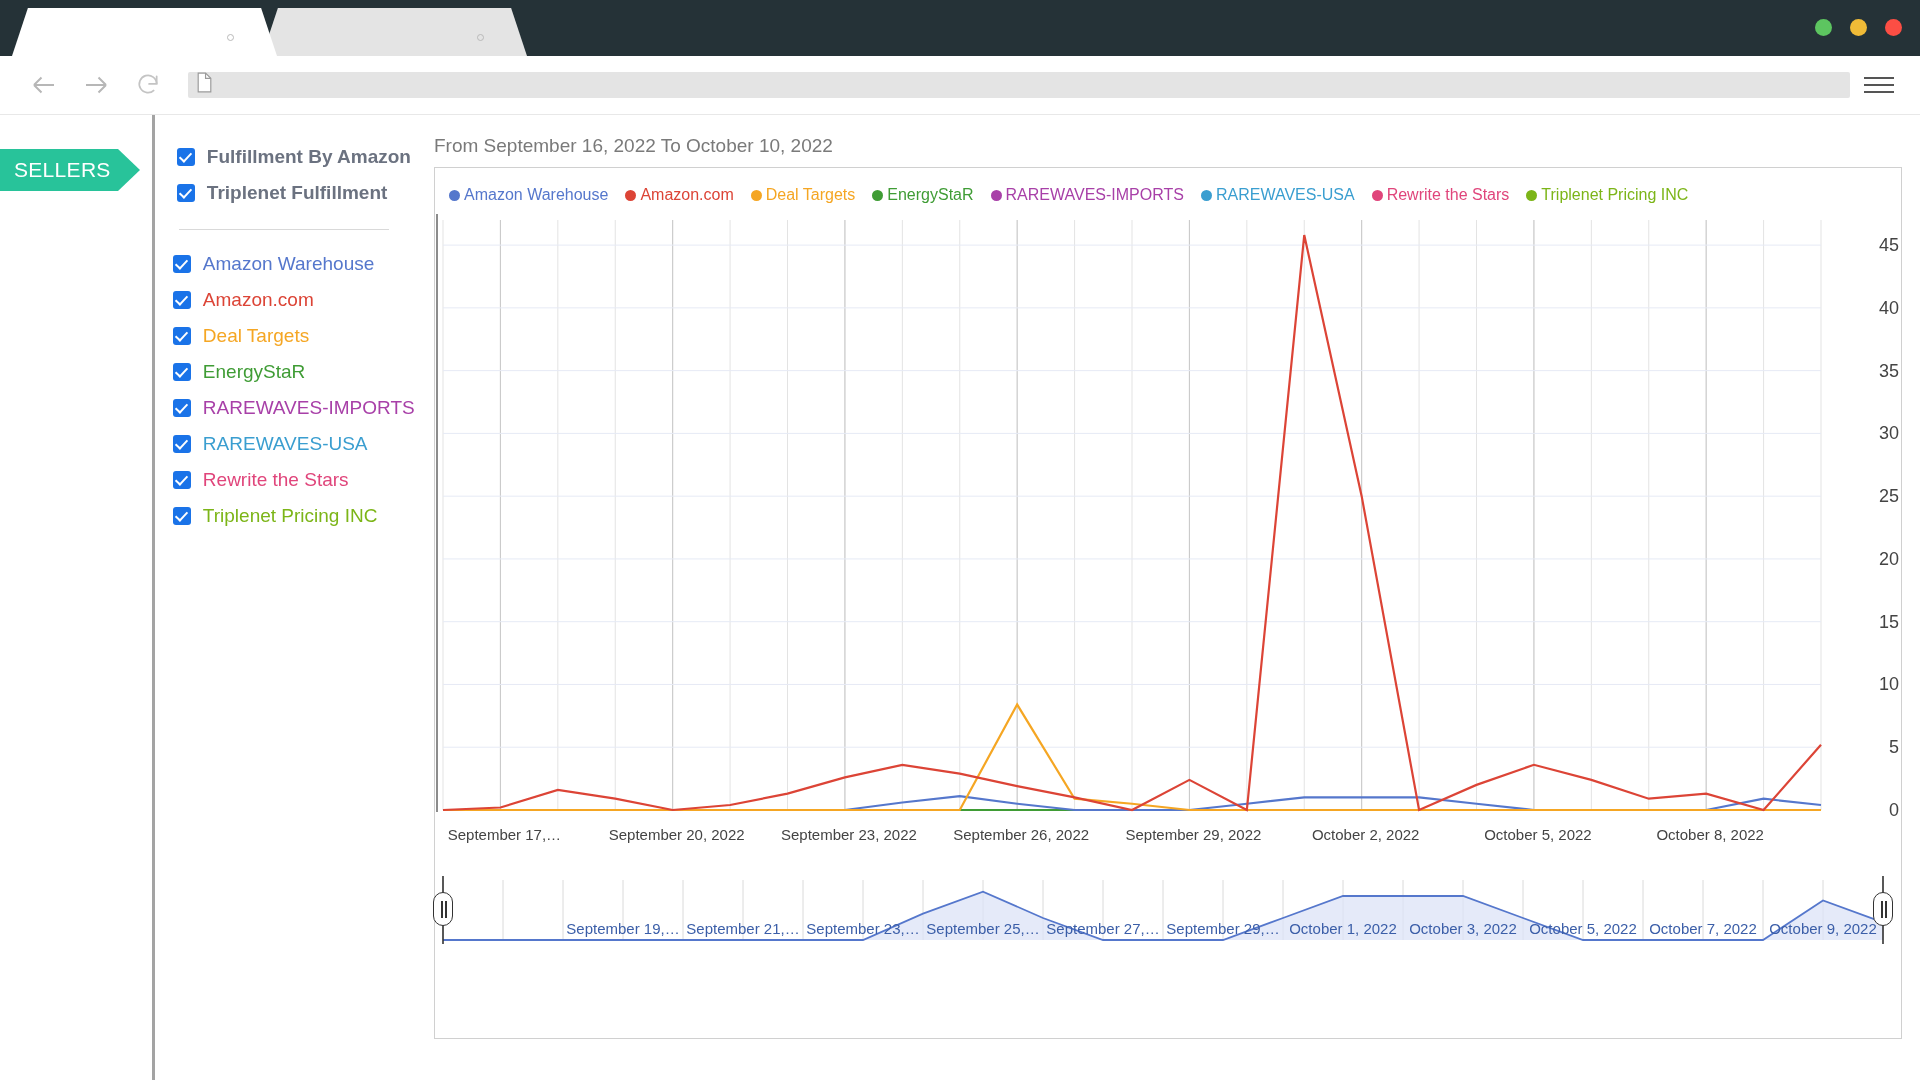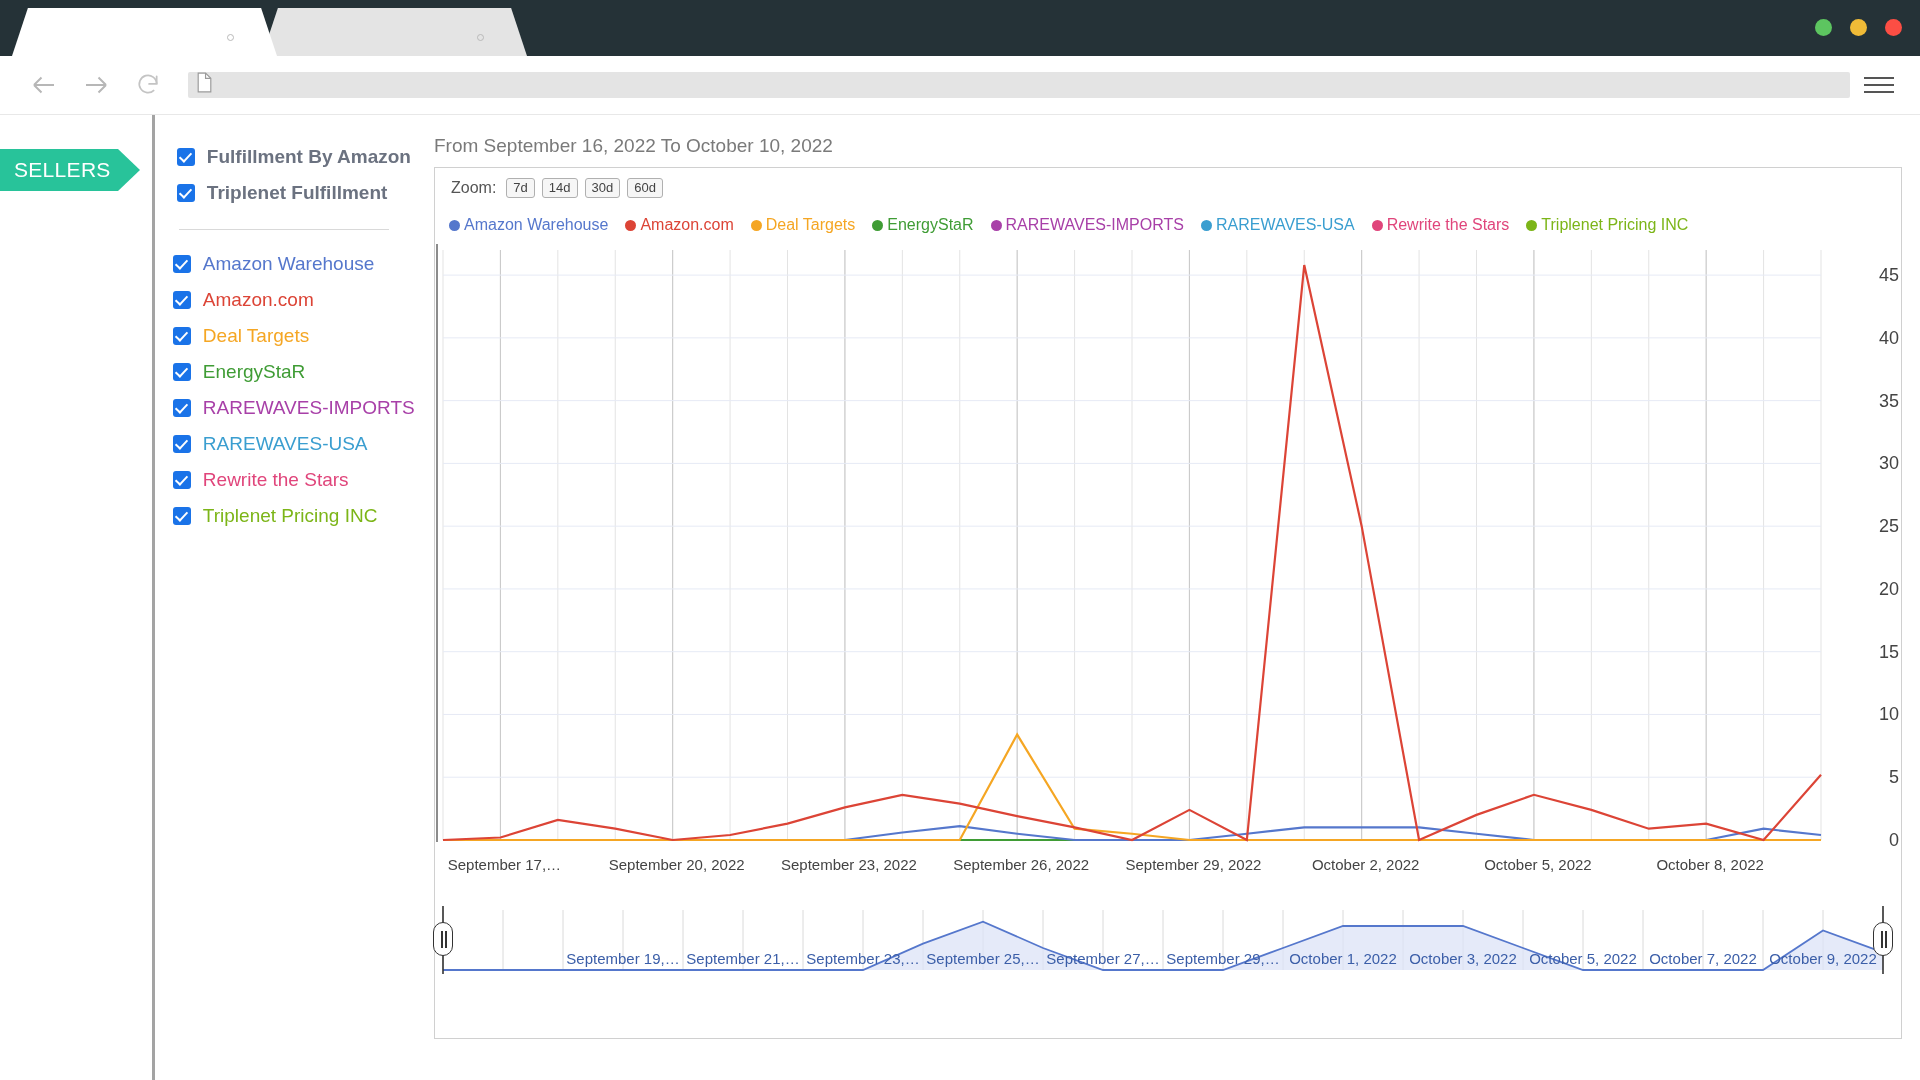--- a/index.html
+++ b/index.html
@@ -227,27 +227,20 @@
           <span class="cb"></span>
           <span class="lbl" style="color:#7cb518">Triplenet Pricing INC</span>
         </div>
       </div>
     </div>
 
     <div class="chartcol">
       <div class="daterange">From September 16, 2022 To October 10, 2022</div>
 
       <div class="chartbox">
-        <div class="zoomrow">
-          <span class="zoomlabel">Zoom:</span>
-          <button class="zbtn">7d</button>
-          <button class="zbtn">14d</button>
-          <button class="zbtn">30d</button>
-          <button class="zbtn">60d</button>
-        </div>
 
         <div class="legend" id="legend">
             <span class="lg">
               <span class="lgdot" style="background: rgb(85, 119, 204);"></span>
               <span style="color: rgb(85, 119, 204);">Amazon Warehouse</span>
             </span>
             <span class="lg">
               <span class="lgdot" style="background: rgb(220, 68, 54);"></span>
               <span style="color: rgb(220, 68, 54);">Amazon.com</span>
             </span>

